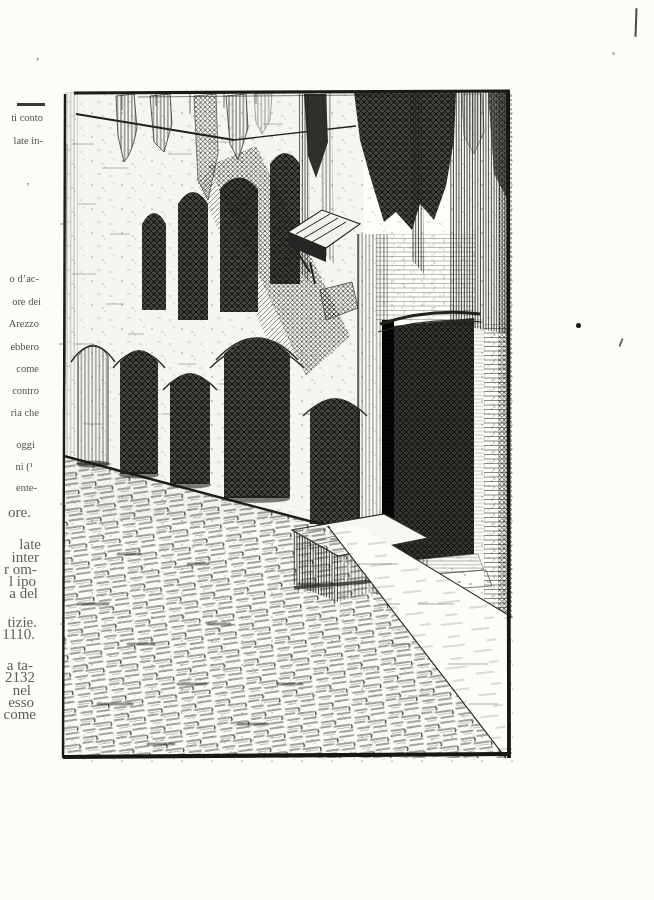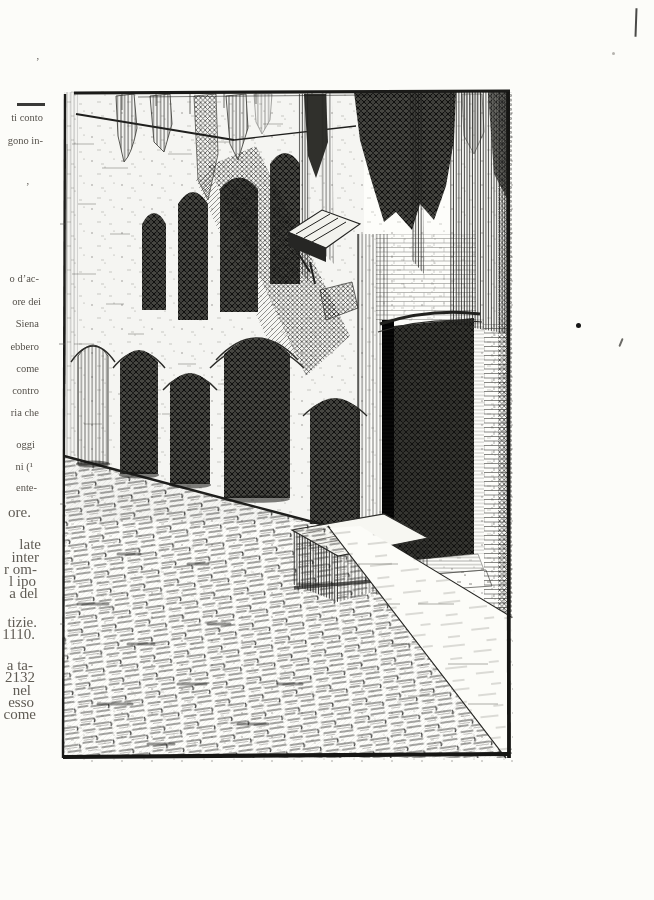--- a/index.html
+++ b/index.html
@@ -32,25 +32,25 @@
   }
 </style>
 </head>
 <body>
 
 <div class="page">
 
   <div class="margin-col">
     <span class="frag" style="top:50px;right:8px;">,</span>
     <span class="frag" style="top:112px;right:4px;margin-left:8px;">ti conto</span>
-    <span class="frag" style="top:135px;right:4px;">gono in-</span>
+    <span class="frag" style="top:135px;right:4px;">late in-</span>
     <span class="frag" style="top:175px;right:18px;">,</span>
     <span class="frag" style="top:273px;right:8px;">o d’ac-</span>
     <span class="frag" style="top:296px;right:6px;">ore dei</span>
-    <span class="frag" style="top:318px;right:8px;">Siena</span>
+    <span class="frag" style="top:318px;right:8px;">Arezzo</span>
     <span class="frag" style="top:341px;right:8px;">ebbero</span>
     <span class="frag" style="top:363px;right:8px;margin-left:32px;">come</span>
     <span class="frag" style="top:385px;right:8px;">contro</span>
     <span class="frag" style="top:407px;right:8px;">ria che</span>
     <span class="frag" style="top:439px;right:12px;">oggi</span>
     <span class="frag" style="top:461px;right:14px;">ni (¹</span>
     <span class="frag" style="top:482px;right:10px;font-family:Liberation Serif, serif;">ente-</span>
     <span class="frag foot" style="top:508px;right:16px;">ore.</span>
     <span class="frag foot" style="top:540px;right:6px;">late</span>
     <span class="frag foot" style="top:553px;right:8px;">inter</span>

